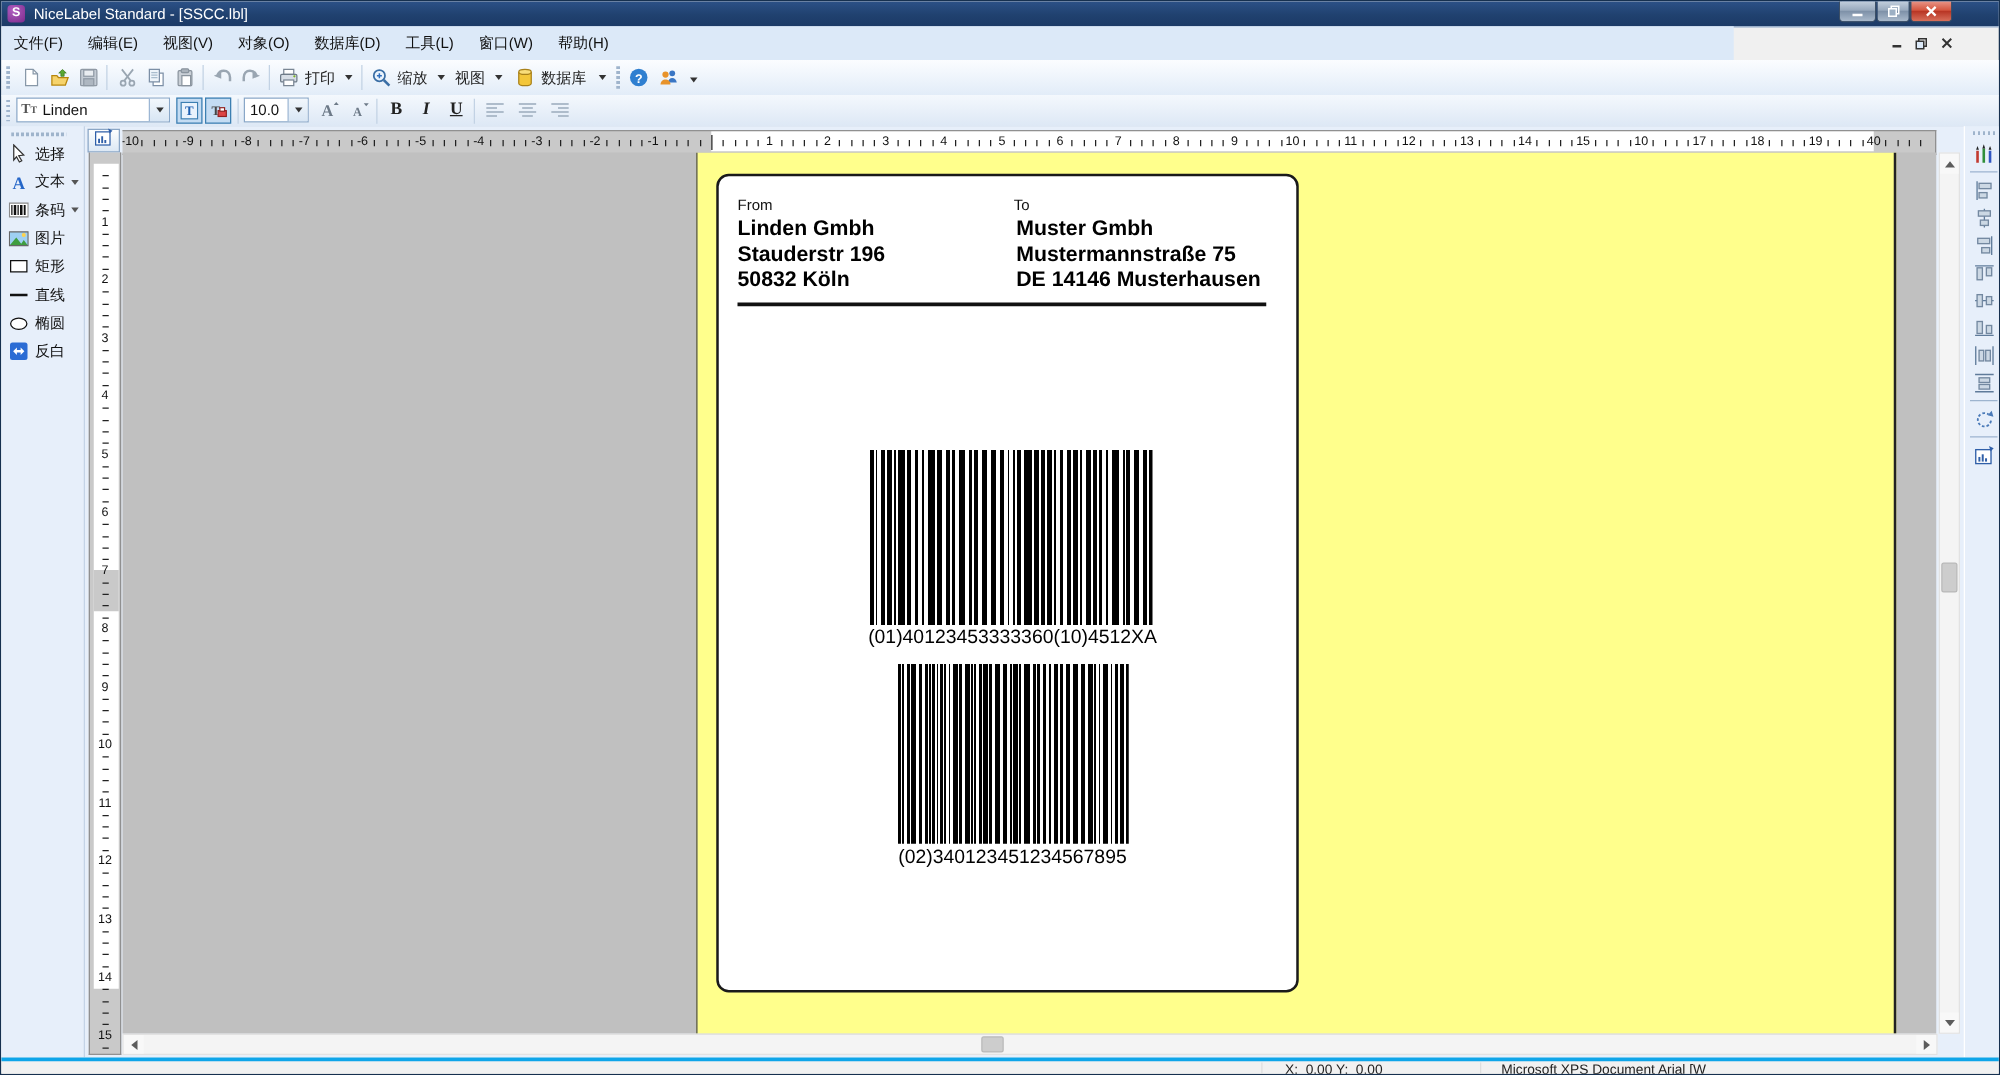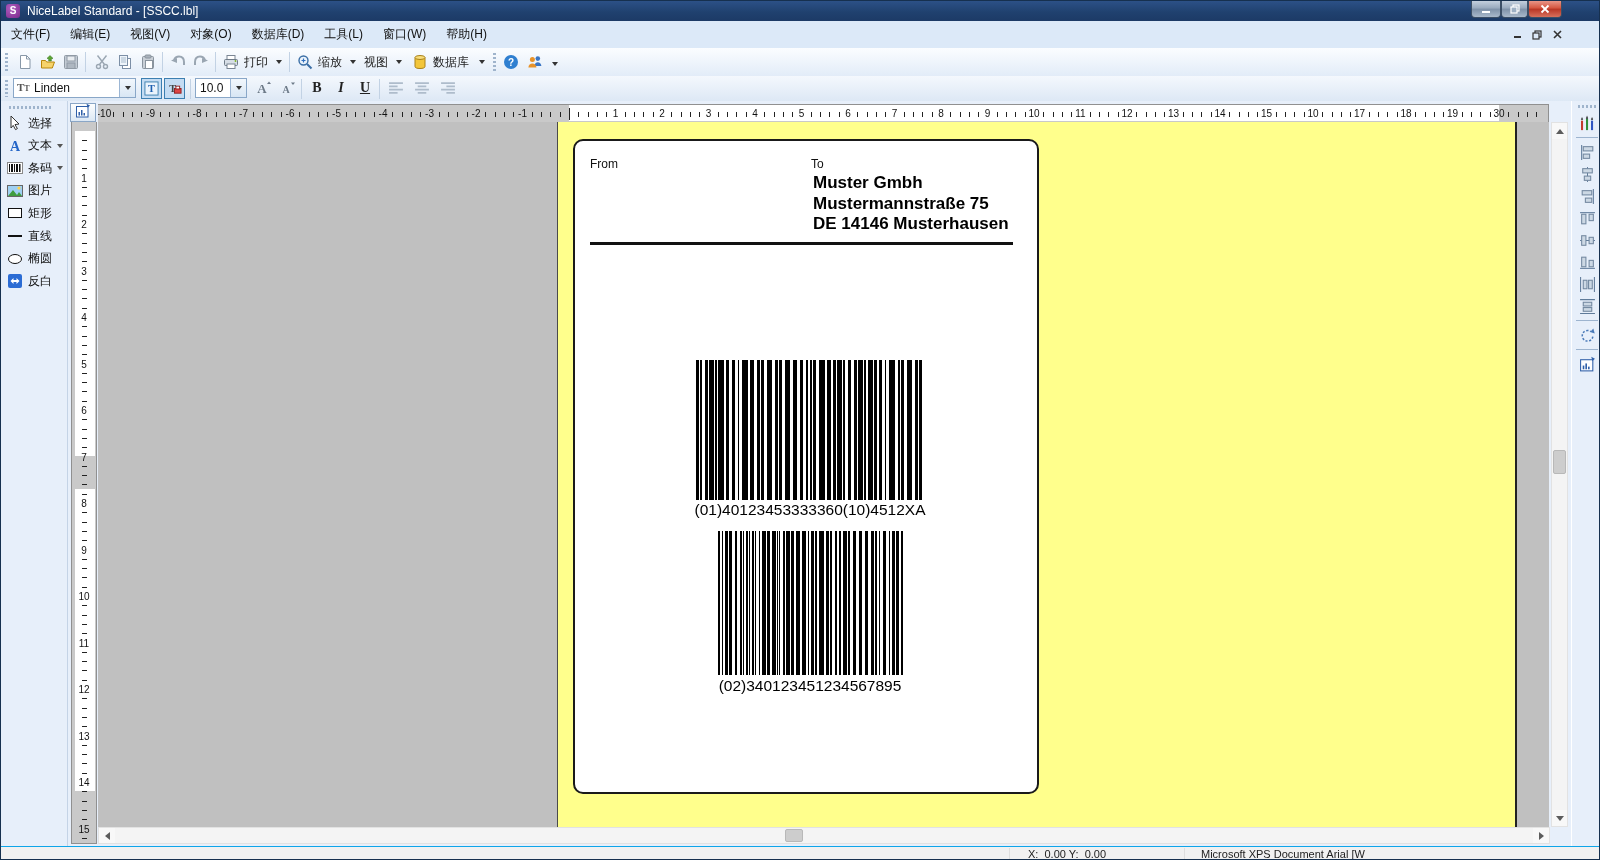--- a/index.html
+++ b/index.html
@@ -12,21 +12,21 @@
     border-bottom:1px solid #8fa8c8;}
   #app-logo{position:absolute;left:5px;top:3px;width:14px;height:14px;border-radius:3px;
     background:radial-gradient(circle at 35% 30%,#b05ec0,#7c2a8c);color:#fff;font-size:10px;
     font-weight:bold;text-align:center;line-height:14px;}
   #title-text{position:absolute;left:26px;top:0;height:20px;line-height:20px;color:#fff;font-size:12px;}
   .winbtn{position:absolute;top:0;height:17px;border:1px solid #3c4f66;border-top:none;
     border-radius:0 0 4px 4px;box-sizing:border-box;display:flex;align-items:center;justify-content:center;}
   .winbtn.gray{background:linear-gradient(180deg,#c3cfdd 0%,#98a9bd 45%,#7e91a8 50%,#a9b9cb 100%);}
   .winbtn.red{background:linear-gradient(180deg,#e89587 0%,#d4553f 45%,#b83524 50%,#d8705c 100%);}
   
-  #menubar{position:absolute;left:0;top:20px;width:1600px;height:27px;background:#dce9f8;display:flex;align-items:center;}
+  #menubar{position:absolute;left:0;top:20px;width:1386px;height:27px;background:#dce9f8;display:flex;align-items:center;}
   .menu-item{padding:0 10px;font-size:12px;color:#111;height:21px;line-height:21px;}
   .docbtn{position:absolute;top:6px;width:16px;height:15px;display:flex;align-items:center;justify-content:center;}
   
   #toolbar1{position:absolute;left:0;top:47px;width:1600px;height:28px;
     background:linear-gradient(180deg,#fbfdff,#e2ecf8);border-bottom:1px solid #d2dff0;}
   #toolbar2{position:absolute;left:0;top:75px;width:1600px;height:25px;
     background:linear-gradient(180deg,#f4f8fd,#dde8f5);border-bottom:1px solid #b9c9dc;}
   .grip-v{position:absolute;width:3px;background:repeating-linear-gradient(180deg,#9fb4cc 0 2px,transparent 2px 4px);}
   .tb-btn{position:absolute;top:3px;width:22px;height:22px;display:flex;align-items:center;justify-content:center;}
   .tb-btn svg,.tbx-icon svg,.rt-btn svg{width:16px;height:16px;display:block;}
@@ -73,21 +73,21 @@
   .tri.up{border-left:4px solid transparent;border-right:4px solid transparent;border-bottom:5px solid #5c5c5c;}
   .tri.down{border-left:4px solid transparent;border-right:4px solid transparent;border-top:5px solid #5c5c5c;}
   .tri.left{border-top:4px solid transparent;border-bottom:4px solid transparent;border-right:5px solid #5c5c5c;}
   .tri.right{border-top:4px solid transparent;border-bottom:4px solid transparent;border-left:5px solid #5c5c5c;}
   .thumb{position:absolute;background:#cdcdcd;border:1px solid #b8b8b8;box-sizing:border-box;border-radius:2px;}
   
   #right-toolbar{position:absolute;left:1570px;top:0;width:30px;height:745px;background:#e7effa;border-left:1px solid #ffffff;}
   .rt-btn{position:absolute;left:5px;width:20px;height:20px;display:flex;align-items:center;justify-content:center;}
   .rt-sep{position:absolute;left:4px;width:22px;height:1px;background:#9db4cf;}
   
-  #statusbar{position:absolute;left:0;top:845px;width:1600px;height:15px;background:#f1f1f1;border-top:1px solid #0ea5e9;box-sizing:border-box;}
+  #statusbar{position:absolute;left:0;top:845px;width:1600px;height:15px;background:#f1f1f1;border-top:3px solid #0ea5e9;box-sizing:border-box;}
   .sb-text{position:absolute;top:0;height:14px;line-height:14px;font-size:11px;color:#222;white-space:pre;}
   .sb-sep{position:absolute;top:1px;width:1px;height:12px;background:#dedede;}
 </style>
 </head>
 <body>
 
 <div id="app">
 
   <div id="titlebar">
     <div id="app-logo">S</div>
@@ -584,21 +584,21 @@
         <span class="num-h" style="left: 1308px;">18</span>
         <div class="tick-h" style="left: 1317.3px;"></div>
         <div class="tick-h" style="left: 1326.6px;"></div>
         <div class="tick-h" style="left: 1335.9px;"></div>
         <div class="tick-h" style="left: 1345.2px;"></div>
         <span class="num-h" style="left: 1354.5px;">19</span>
         <div class="tick-h" style="left: 1363.8px;"></div>
         <div class="tick-h" style="left: 1373.1px;"></div>
         <div class="tick-h" style="left: 1382.4px;"></div>
         <div class="tick-h" style="left: 1391.7px;"></div>
-        <span class="num-h" style="left: 1401px;">30</span>
+        <span class="num-h" style="left: 1401px;">40</span>
         <div class="tick-h" style="left: 1410.3px;"></div>
         <div class="tick-h" style="left: 1419.6px;"></div>
         <div class="tick-h" style="left: 1428.9px;"></div>
         <div class="tick-h" style="left: 1438.2px;"></div>
       </div>
     <div id="vruler">
         <div class="ruler-band" style="left: 3px; top: 9px; width: 20px; height: 660.3px;"></div>
         <div style="position: absolute; left: 3px; top: 334px; width: 20px; height: 33px; background: rgb(201, 201, 201);"></div>
         <div class="tick-v" style="top: 18.3px;"></div>
         <div class="tick-v" style="top: 27.6px;"></div>
@@ -675,20 +675,25 @@
         <div class="tick-v" style="top: 687.9px;"></div>
         <div class="tick-v" style="top: 697.2px;"></div>
         <span class="num-v" style="top: 706.5px;">15</span>
         <div class="tick-v" style="top: 715.8px;"></div>
       </div>
 
     <div id="canvas">
       <div id="page" style="background: rgb(255, 255, 140);"></div>
       <div id="label-sheet">
         <div class="cap" style="left:15px;top:16px;">From</div>
+        <div class="addr" style="left:15px;top:32px;">
+            <div>Linden Gmbh</div>
+            <div>Stauderstr 196</div>
+            <div>50832 Köln</div>
+          </div>
         <div class="cap" style="left:236px;top:16px;">To</div>
         <div class="addr" style="left:238px;top:32px;">
             <div>Muster Gmbh</div>
             <div>Mustermannstraße 75</div>
             <div>DE 14146 Musterhausen</div>
           </div>
         <div id="label-rule"></div>
         <div class="bc" id="barcode1" style="left:121px;top:219px;width:226px;height:140px;">
             <svg viewBox="0 0 152 10" preserveAspectRatio="none" shape-rendering="crispEdges" style="width:100%;height:100%;display:block;" fill="#000">
               <rect x="0" y="0" width="2" height="10"></rect>

